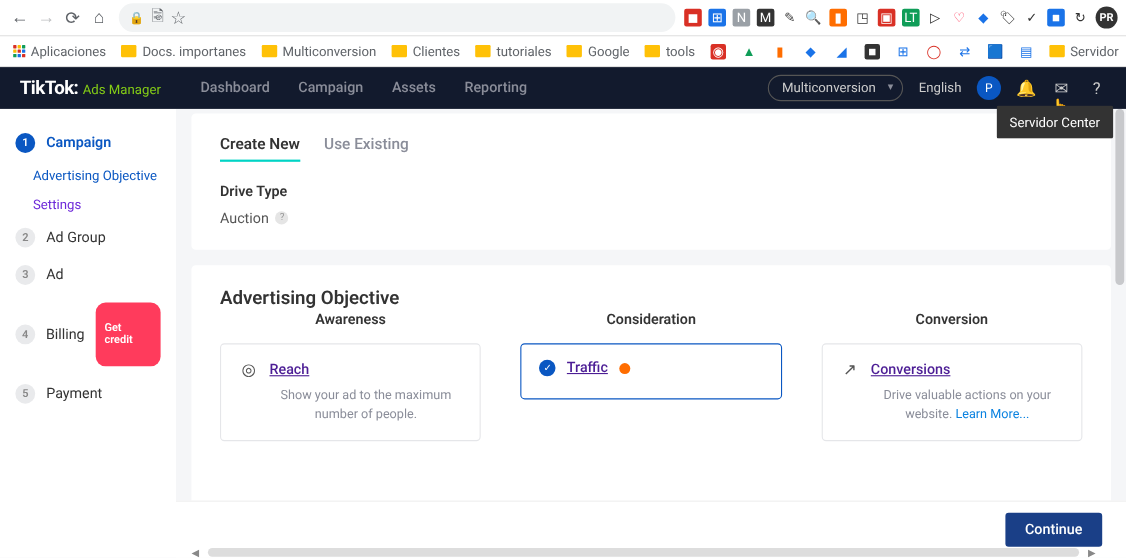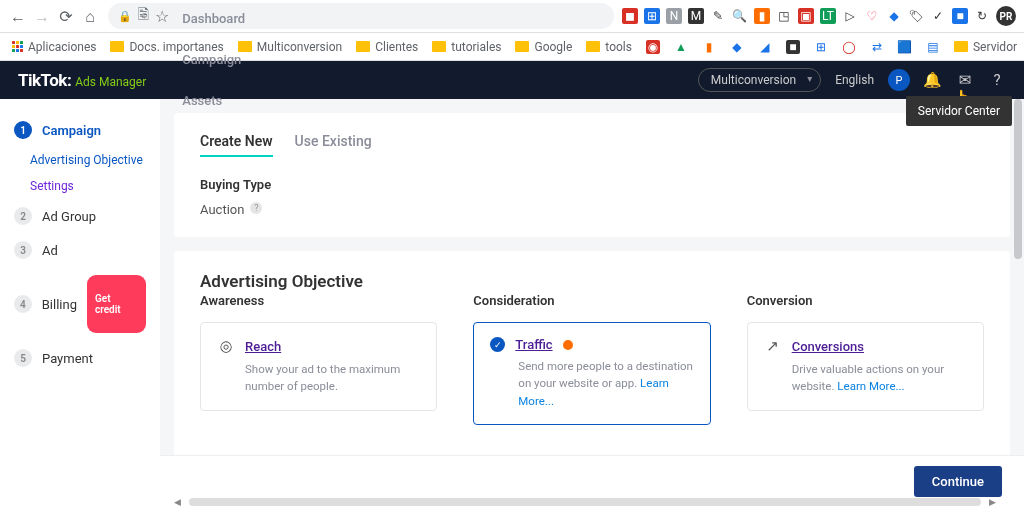--- a/index.html
+++ b/index.html
@@ -29,21 +29,21 @@
 .bm-apps { display: grid; grid-template-columns: repeat(3, 3px); gap: 1px; }
 .bm-apps span { width: 3px; height: 3px; background: #d93025; border-radius: 0.5px; }
 .bm-apps span:nth-child(2), .bm-apps span:nth-child(4) { background: #fbbc04; }
 .bm-apps span:nth-child(3), .bm-apps span:nth-child(7) { background: #0f9d58; }
 .bm-apps span:nth-child(6), .bm-apps span:nth-child(8) { background: #1a73e8; }
 
 .app-header { height: 38px; background: #121a2d; display: flex; align-items: center; padding: 0 18px; color: #ccc; gap: 22px; position: relative; }
 .logo { display: flex; align-items: baseline; gap: 4px; }
 .logo-main { font-weight: 700; font-size: 17px; color: #fff; letter-spacing: -0.5px; }
 .logo-sub { font-size: 12px; color: #84cc16; }
-.nav-tabs { display: flex; gap: 26px; margin-left: 14px; flex-direction: column; }
+.nav-tabs { display: flex; gap: 26px; margin-left: 14px; }
 .nav-tab { font-size: 13px; color: #8a8d99; cursor: pointer; font-weight: 500; }
 .app-header-right { margin-left: auto; display: flex; align-items: center; gap: 14px; }
 .account-pill { border: 1px solid #555; border-radius: 14px; padding: 4px 24px 4px 12px; font-size: 12px; color: #ccc; position: relative; cursor: pointer; }
 .account-pill::after { content: "▾"; position: absolute; right: 8px; font-size: 10px; color: #8a8d99; }
 .lang { font-size: 12px; color: #ccc; cursor: pointer; }
 .hdr-icon { width: 18px; height: 18px; display: flex; align-items: center; justify-content: center; color: #ccc; cursor: pointer; font-size: 15px; }
 .p-avatar { width: 22px; height: 22px; border-radius: 50%; background: #0a57c2; color: #fff; display: flex; align-items: center; justify-content: center; font-size: 11px; cursor: pointer; }
 .cursor-hand { position: absolute; right: 52px; top: 28px; font-size: 14px; color: #fff; pointer-events: none; }
 
 .tooltip { position: absolute; top: 96px; right: 12px; background: #333; color: #fff; font-size: 12px; padding: 8px 12px; border-radius: 2px; z-index: 100; }
@@ -51,33 +51,33 @@
 .main-wrap { display: flex; height: calc(100% - 99px); background: #f5f6f8; }
 .sidebar { width: 160px; background: #fff; padding-top: 14px; }
 .side-item { display: flex; align-items: center; gap: 10px; padding: 8px 14px; font-size: 13px; cursor: pointer; color: #333; }
 .side-num { width: 18px; height: 18px; border-radius: 50%; background: #e9eaec; color: #888; display: flex; align-items: center; justify-content: center; font-size: 10px; font-weight: 600; }
 .side-item.active .side-num { background: #0a57c2; color: #fff; }
 .side-item.active .side-label { color: #0a57c2; font-weight: 600; }
 .side-sub { padding: 6px 14px 6px 30px; font-size: 12px; color: #6d28d9; cursor: pointer; }
 .side-sub.active { color: #0a57c2; }
 .side-badge { background: #ff3b5c; color: #fff; font-size: 10px; padding: 18px 8px; border-radius: 9px; font-weight: 600; }
 
-.content { flex: 1; overflow: auto; padding: 14px 14px 0 14px; position: relative; }
+.content { flex: 1; overflow: auto; padding: 4px 14px 0 14px; position: relative; }
 .card { background: #fff; border-radius: 4px; padding: 20px 26px; margin-bottom: 14px; }
 .tab-row { display: flex; gap: 22px; margin-bottom: 20px; }
 .tab-item { font-size: 14px; color: #8a8d99; padding-bottom: 6px; cursor: pointer; font-weight: 500; }
 .tab-item.active { color: #333; border-bottom: 2px solid #00d4c5; font-weight: 600; }
 .field-label { font-size: 13px; font-weight: 600; margin-bottom: 10px; color: #333; }
 .field-value { font-size: 13px; color: #555; display: flex; align-items: flex-start; gap: 6px; }
 .info-dot { width: 12px; height: 12px; border-radius: 50%; background: #e5e5e5; color: #999; display: inline-flex; align-items: center; justify-content: center; font-size: 9px; cursor: help; }
 
 .section-title { font-size: 17px; font-weight: 600; color: #333; margin-bottom: 2px; }
 .section-sub { font-size: 12px; color: #8a8d99; margin-bottom: 22px; }
 .obj-cols { display: flex; gap: 36px; }
-.obj-col { flex: 1; }
+.obj-col { flex: 1; text-align: center; }
 .col-head { font-size: 13px; font-weight: 600; color: #333; margin-bottom: 14px; }
 .obj-card { border: 1px solid #e5e6e9; border-radius: 4px; padding: 14px 16px; cursor: pointer; }
 .obj-card.selected { border-color: #0a57c2; }
 .obj-head { display: flex; align-items: center; gap: 10px; margin-bottom: 6px; }
 .obj-check { width: 15px; height: 15px; border-radius: 50%; background: #0a57c2; color: #fff; display: flex; align-items: center; justify-content: center; font-size: 9px; }
 .obj-icon { width: 18px; height: 18px; display: flex; align-items: center; justify-content: center; font-size: 15px; color: #555; }
 .obj-title { font-size: 13px; font-weight: 500; color: #4c1d95; text-decoration: underline; }
 .hot-dot { width: 10px; height: 10px; border-radius: 50%; background: #ff6d00; display: inline-block; }
 .obj-desc { font-size: 11.5px; color: #8a8d99; line-height: 1.5; margin-left: 28px; }
 .obj-desc a { color: #0a82e0; text-decoration: none; }
@@ -257,21 +257,21 @@
       <span class="side-label">Payment</span>
     </div>
   </div>
 
   <div class="content">
     <div class="card">
       <div class="tab-row">
         <span class="tab-item active">Create New</span>
         <span class="tab-item">Use Existing</span>
       </div>
-      <div class="field-label">Buying Type</div>
+      <div class="field-label">Drive Type</div>
       <div class="field-value">
         <span>Auction</span>
         <span class="info-dot">?</span>
       </div>
     </div>
 
     <div class="card" style="padding-bottom:60px">
       <div class="section-title">Advertising Objective</div>
       <div class="obj-cols">
         <div class="obj-col">
@@ -285,21 +285,20 @@
           </div>
         </div>
         <div class="obj-col">
           <div class="col-head">Consideration</div>
           <div class="obj-card selected">
             <div class="obj-head">
               <span class="obj-check">✓</span>
               <span class="obj-title">Traffic</span>
               <span class="hot-dot"></span>
             </div>
-            <div class="obj-desc"><span>Send more people to a destination on your website or app.  </span><a>Learn More...</a></div>
           </div>
         </div>
         <div class="obj-col">
           <div class="col-head">Conversion</div>
           <div class="obj-card">
             <div class="obj-head">
               <span class="obj-icon">↗</span>
               <span class="obj-title">Conversions</span>
             </div>
             <div class="obj-desc"><span>Drive valuable actions on your website.</span> <a>Learn More...</a></div>

